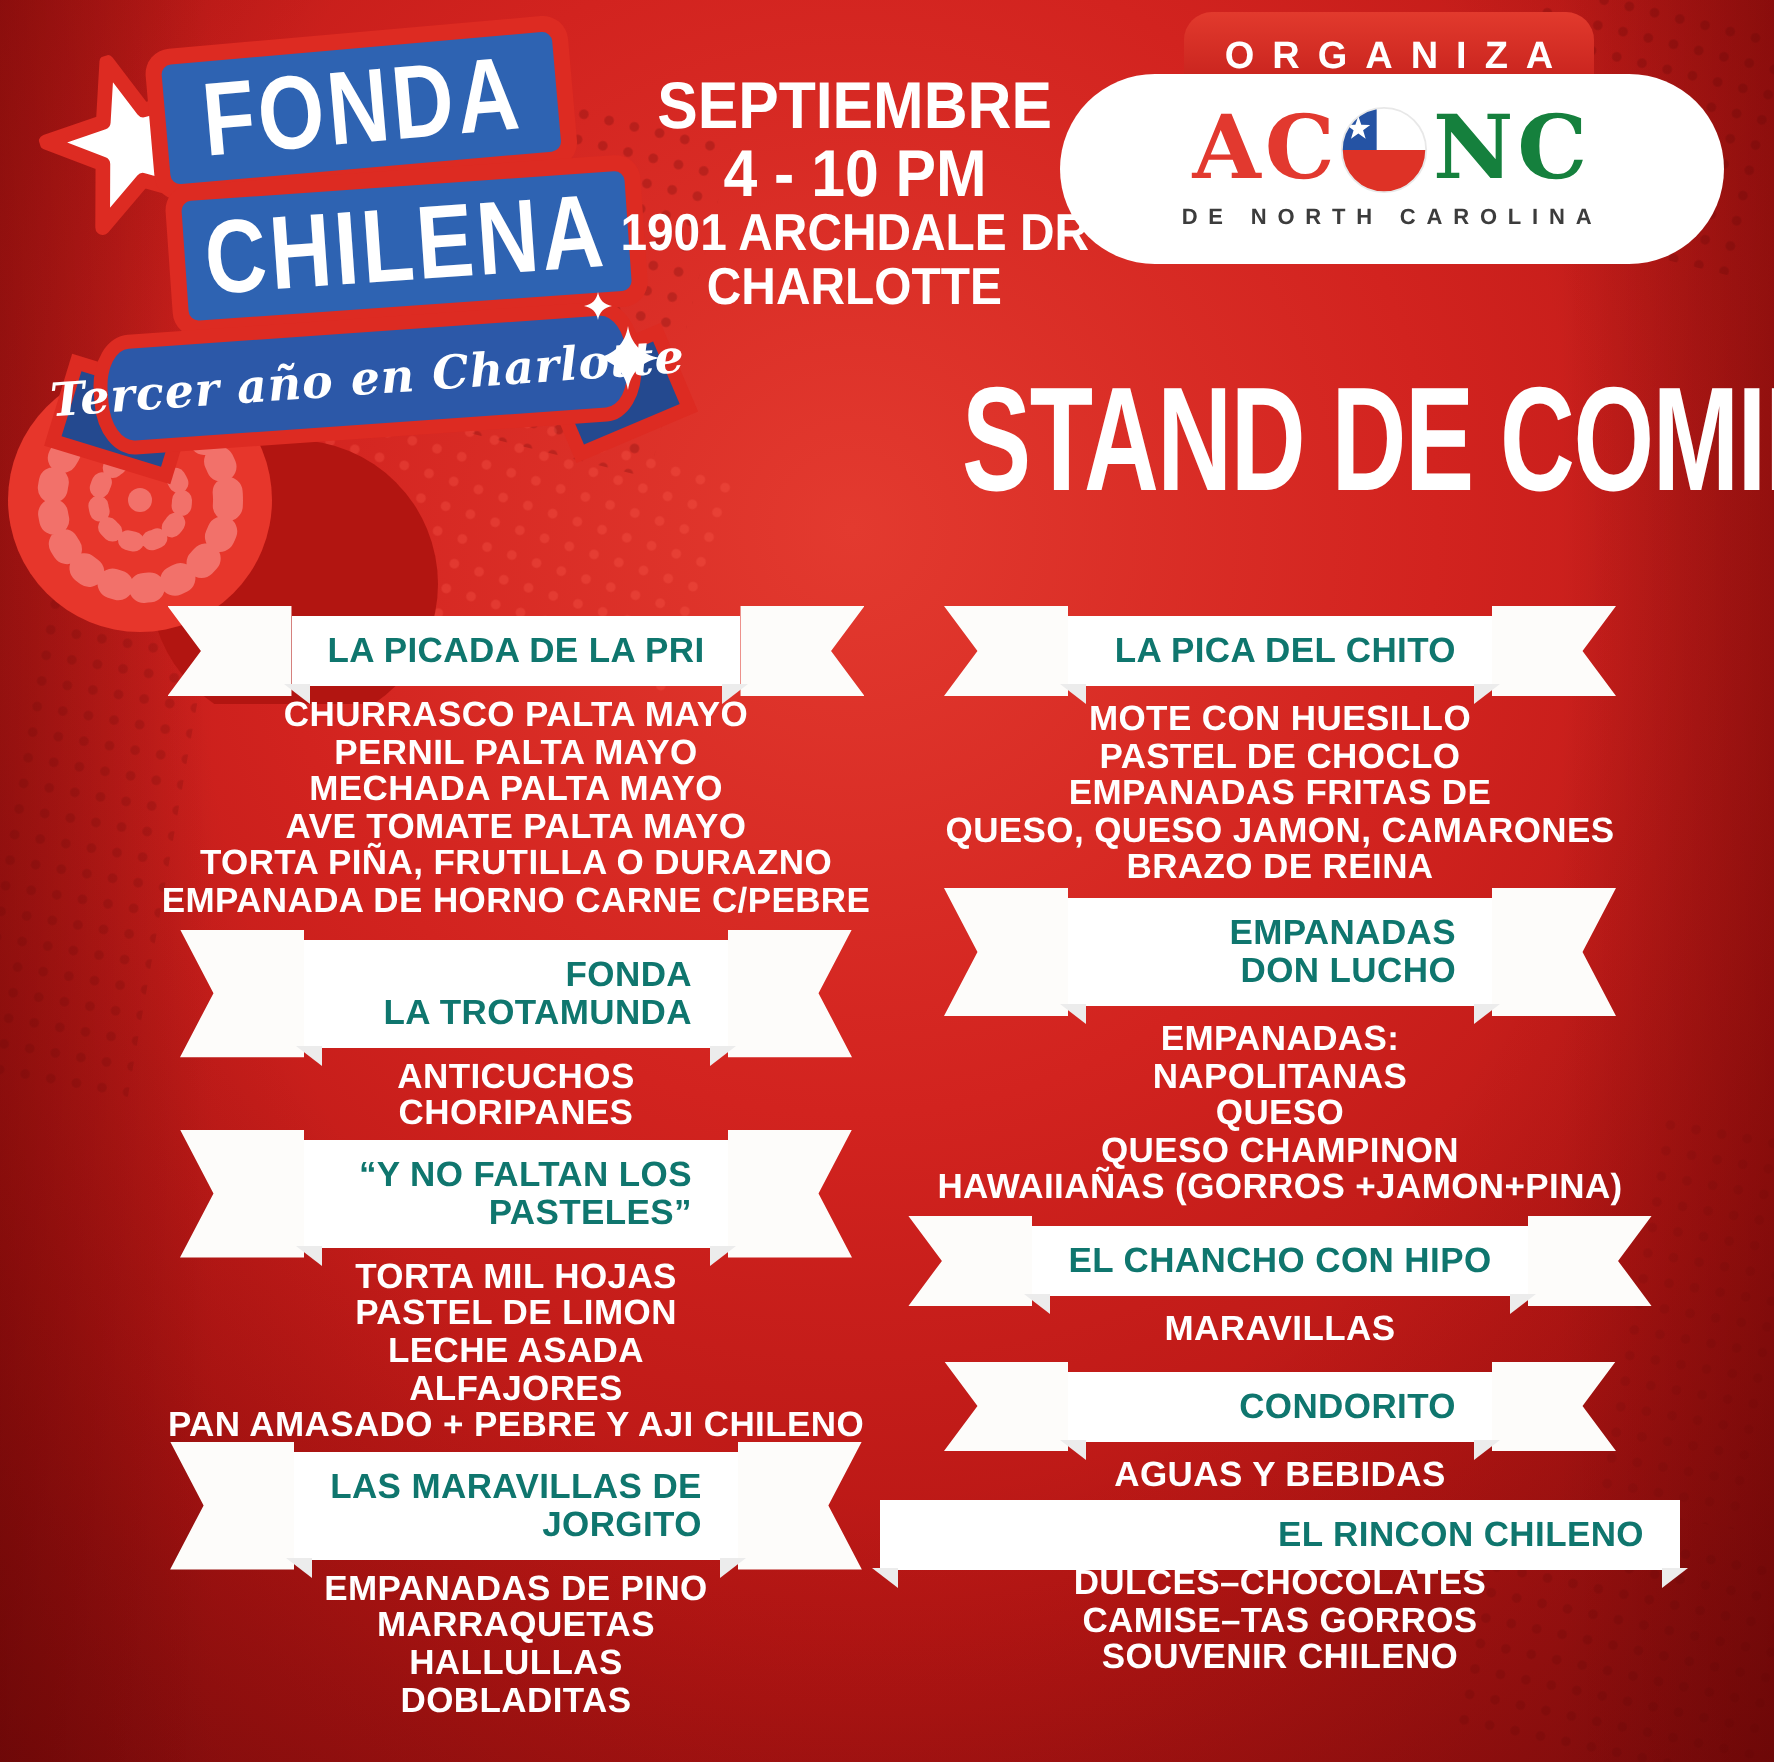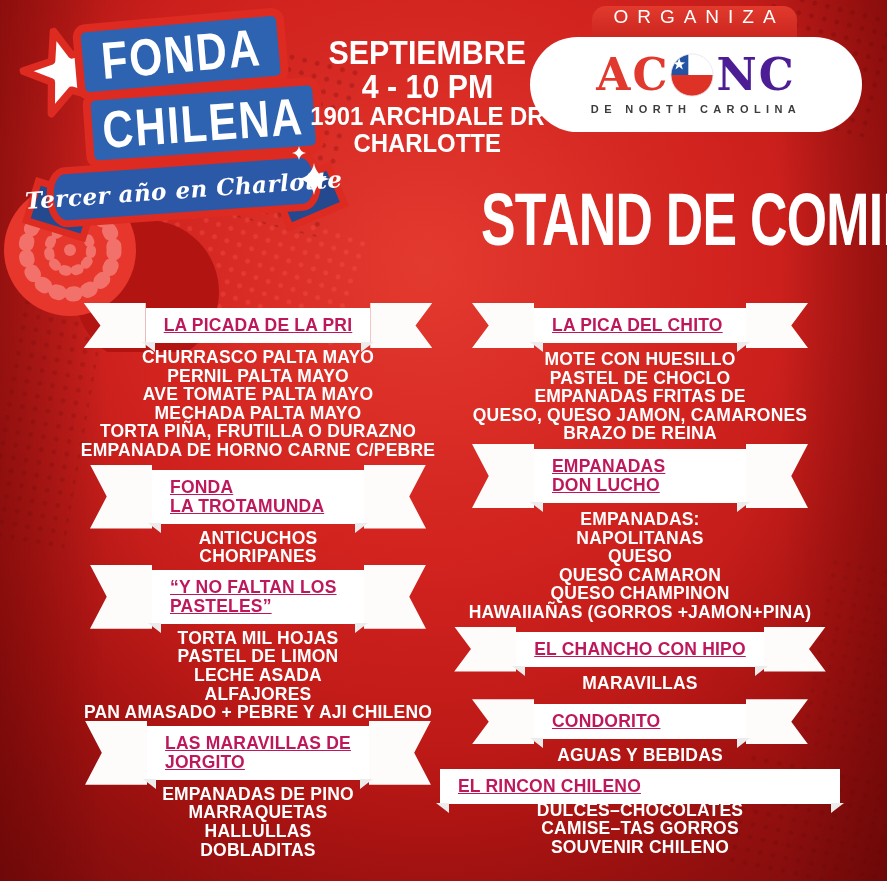--- a/index.html
+++ b/index.html
@@ -67,34 +67,34 @@
   .date-block { position:absolute; left:295px; top:36px; width:265px; text-align:center; color:#fff; font-weight:700; z-index:2; }
   .date-block div { line-height:1.02; }
   .date-block .big { font-size:33px; }
   .date-block .mid { font-size:26px; }
   .date-block span { display:inline-block; transform:scaleX(.92); white-space:nowrap; }
 
   
   .org-tab {
     position:absolute; left:592px; top:6px; width:205px; height:46px; z-index:1;
     background:linear-gradient(#e23a2d,#c01c19); border-radius:14px;
-    display:flex; justify-content:center;
-    color:#fff; font-weight:400; font-size:19px; letter-spacing:9px; text-indent:9px;
+    display:flex; align-items:center; justify-content:center;
+    color:#fff; font-weight:700; font-size:19px; letter-spacing:9px; text-indent:9px;
   }
   .aconc-card {
     position:absolute; left:530px; top:37px; width:332px; height:95px; z-index:2;
     background:#fff; border-radius:55px;
     display:flex; flex-direction:column; align-items:center; justify-content:center;
   }
   .aconc-logo {
     display:flex; align-items:center; justify-content:center;
     font-family:"DejaVu Serif", serif; font-weight:700; font-size:44px; letter-spacing:2px; line-height:1;
   }
   .aconc-logo .red  { color:#e2392f; }
-  .aconc-logo .blue { color:#4c1d95; }
+  .aconc-logo .blue { color:#15803d; }
   .aconc-logo svg { margin:0 2px 0 1px; }
   .aconc-name { margin-top:5px; text-align:center; font-size:11px; font-weight:700; letter-spacing:5.4px; color:#3c3c3c; line-height:15px; }
 
   
   .main-title {
     position:absolute; left:372px; top:180px; width:515px; z-index:2;
     text-align:center; color:#fff; font-weight:700; font-size:74px; line-height:80px;
   }
   .main-title span { display:inline-block; transform:scaleX(.70); white-space:nowrap; letter-spacing:-1px; }
 
@@ -102,22 +102,22 @@
   .col { position:absolute; top:300px; width:400px; z-index:2; }
   .col-left  { left:58px;  }
   .col-right { left:440px; }
 
   .ribbon { position:relative; display:flex; justify-content:center; align-items:stretch; }
   .wing { width:62px; flex:none; background:#fdfcfa; margin:-5px 0; }
   .wing.left  { clip-path:polygon(0 0,100% 0,100% 100%,0 100%,27% 50%); }
   .wing.right { clip-path:polygon(0 0,100% 0,73% 50%,100% 100%,0 100%); }
   .box {
     position:relative; z-index:1; background:#fff; min-width:212px;
-    color:#be185d; font-weight:700; font-size:17.5px; line-height:19px;
-    letter-spacing:.2px; text-align:left; padding:8px 18px;text-decoration:underline;
+    color:#0f766e; font-weight:700; font-size:17.5px; line-height:19px;
+    letter-spacing:.2px; text-align:right; padding:8px 18px;
   }
   .box::before, .box::after {
     content:""; position:absolute; bottom:-9px; width:0; height:0;
     border-top:10px solid #ececec;
   }
   .box::before { left:-4px;  border-left:13px solid transparent; }
   .box::after  { right:-4px; border-right:13px solid transparent; }
 
   .menu { list-style:none; text-align:center; color:#fff; font-weight:700;
           font-size:17.5px; line-height:18.6px; letter-spacing:.2px; margin-top:6px; }
@@ -223,22 +223,22 @@
       <div class="ribbon">
         <div class="wing left"></div>
         <div class="box">
           <div>LA PICADA DE LA PRI</div>
         </div>
         <div class="wing right"></div>
       </div>
       <ul class="menu">
         <li>CHURRASCO PALTA MAYO</li>
         <li>PERNIL PALTA MAYO</li>
+        <li>MECHADA PALTA MAYO</li>
         <li>AVE TOMATE PALTA MAYO</li>
-        <li>MECHADA PALTA MAYO</li>
         <li>TORTA PIÑA, FRUTILLA O DURAZNO</li>
         <li>EMPANADA DE HORNO CARNE C/PEBRE</li>
       </ul>
     </div>
     <div class="section">
       <div class="ribbon">
         <div class="wing left"></div>
         <div class="box">
           <div>FONDA</div>
           <div>LA TROTAMUNDA</div>
@@ -307,21 +307,20 @@
         <div class="box">
           <div>EMPANADAS</div>
           <div>DON LUCHO</div>
         </div>
         <div class="wing right"></div>
       </div>
       <ul class="menu">
         <li>EMPANADAS:</li>
         <li>NAPOLITANAS</li>
         <li>QUESO</li>
-        <li>QUESO CAMARON</li>
         <li>QUESO CHAMPINON</li>
         <li>HAWAIIAÑAS (GORROS +JAMON+PINA)</li>
       </ul>
     </div>
     <div class="section">
       <div class="ribbon">
         <div class="wing left"></div>
         <div class="box">
           <div>EL CHANCHO CON HIPO</div>
         </div>

